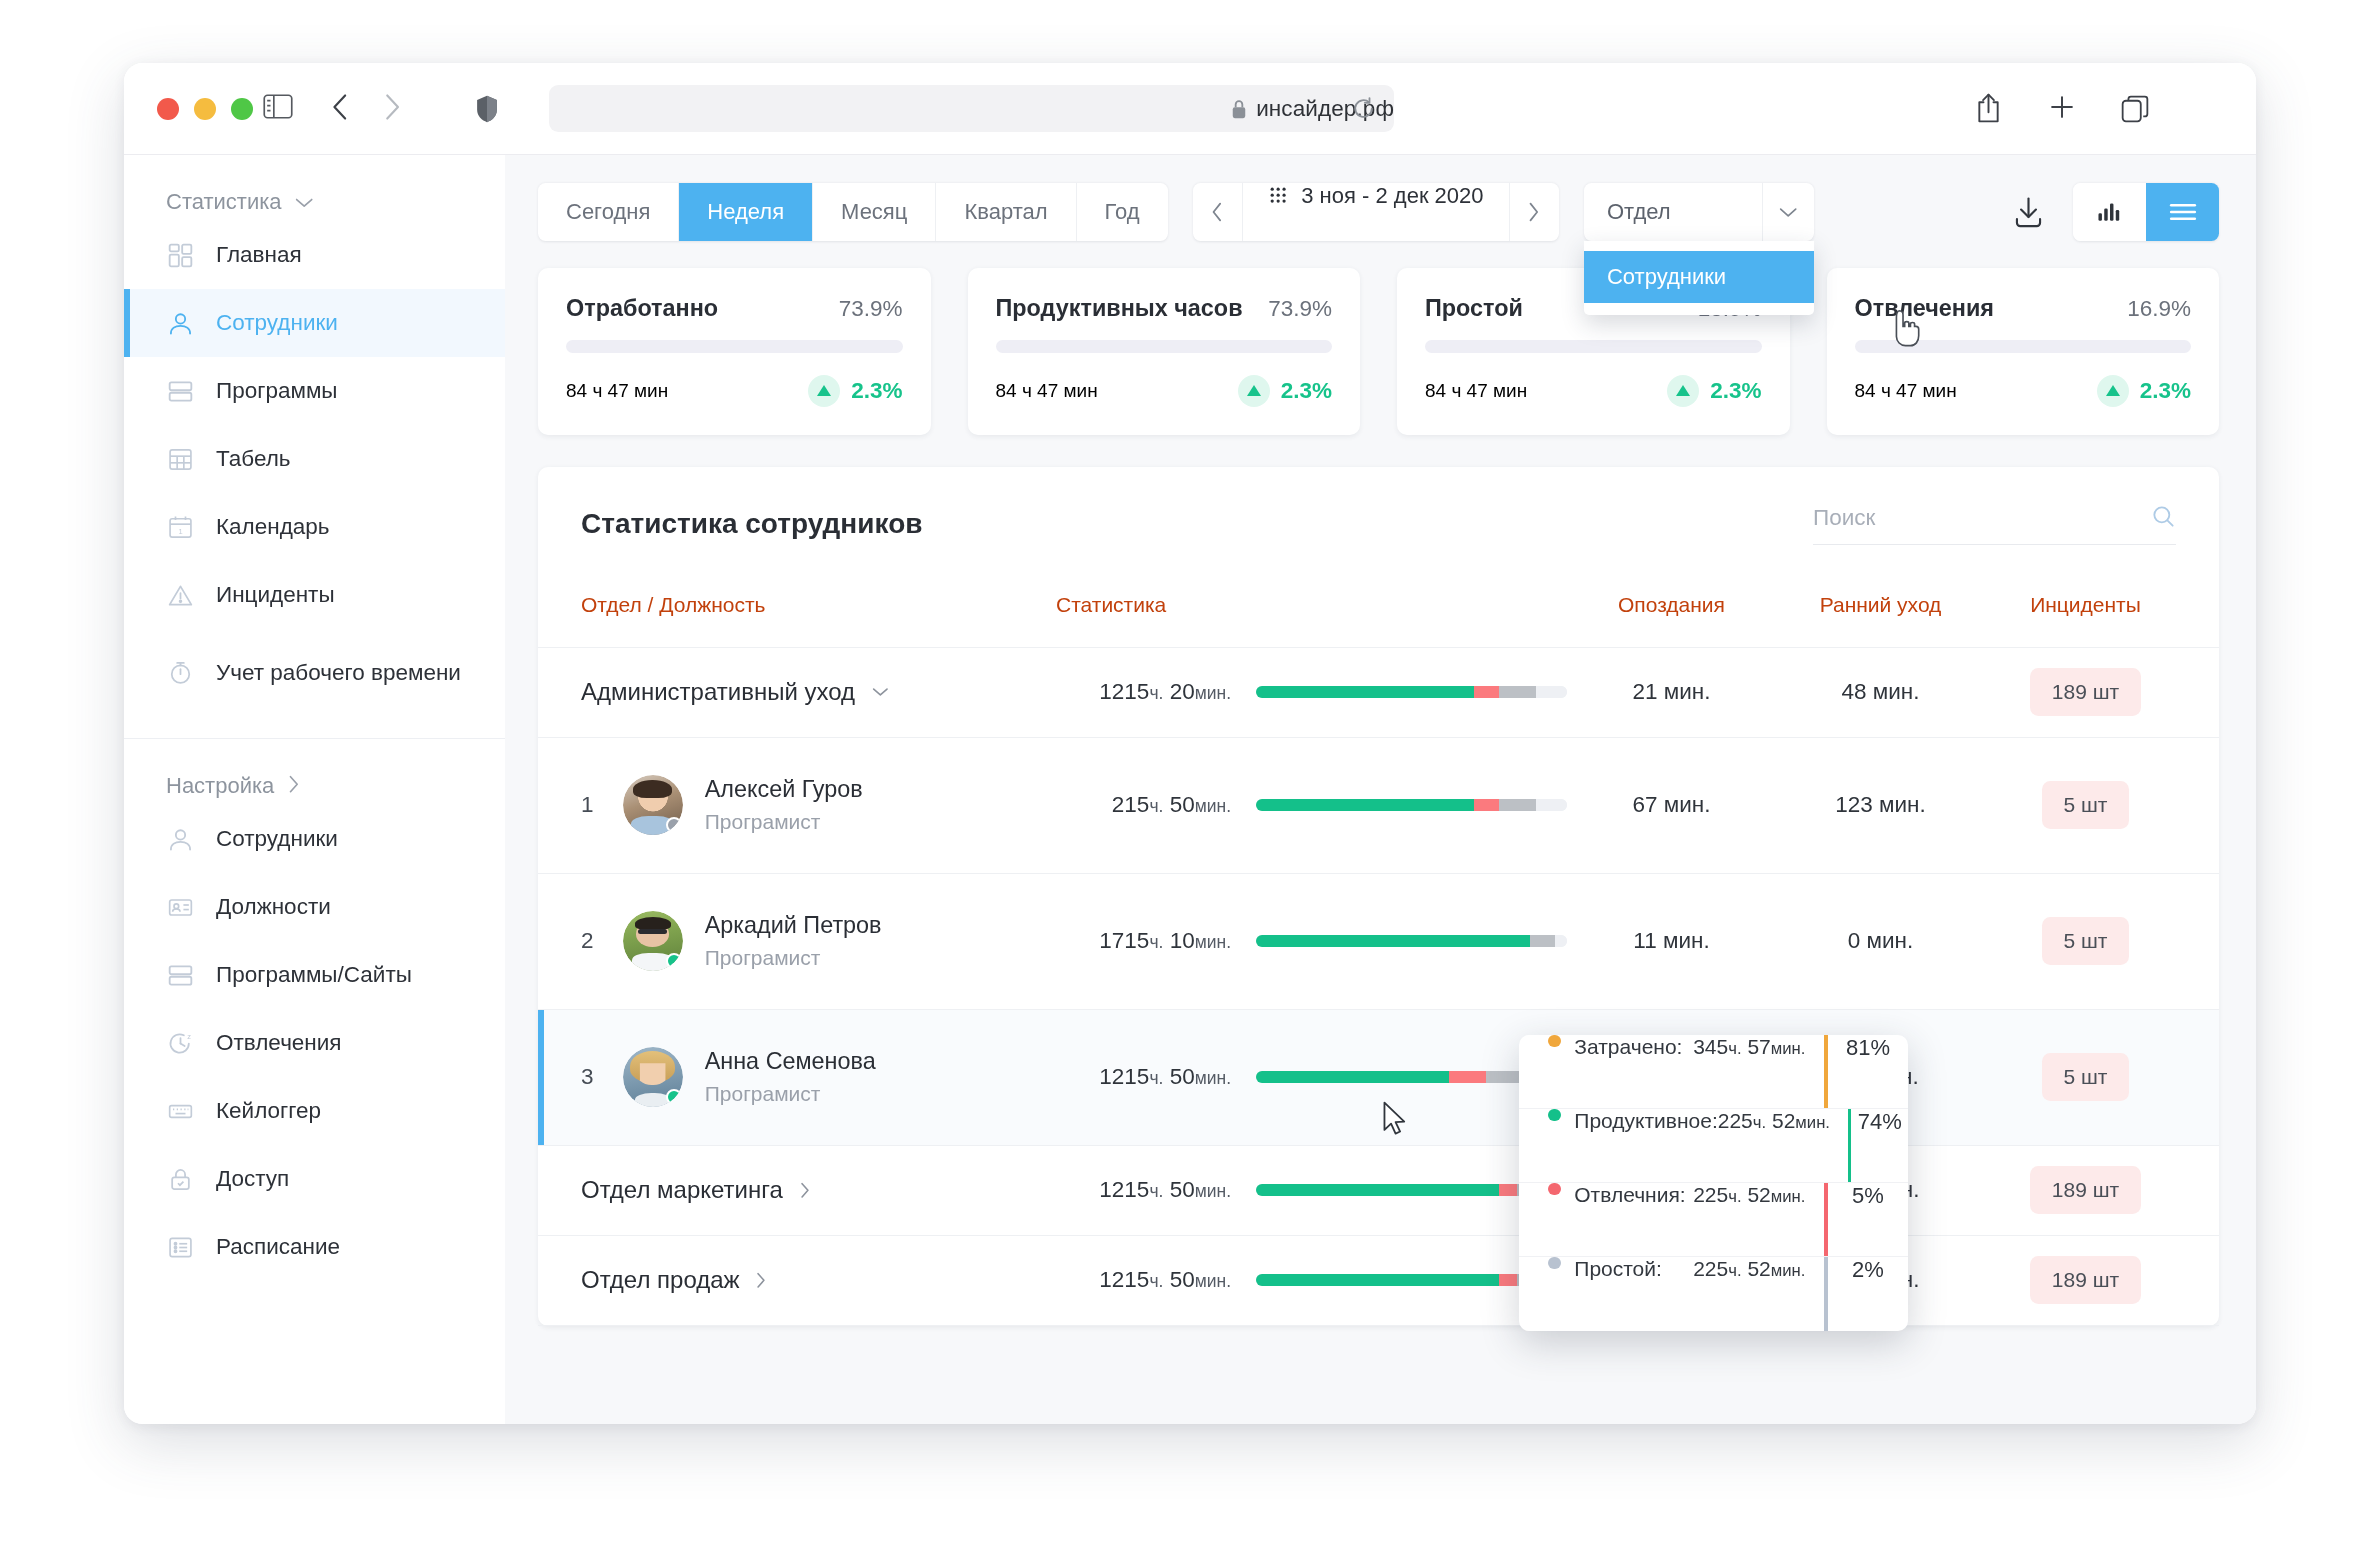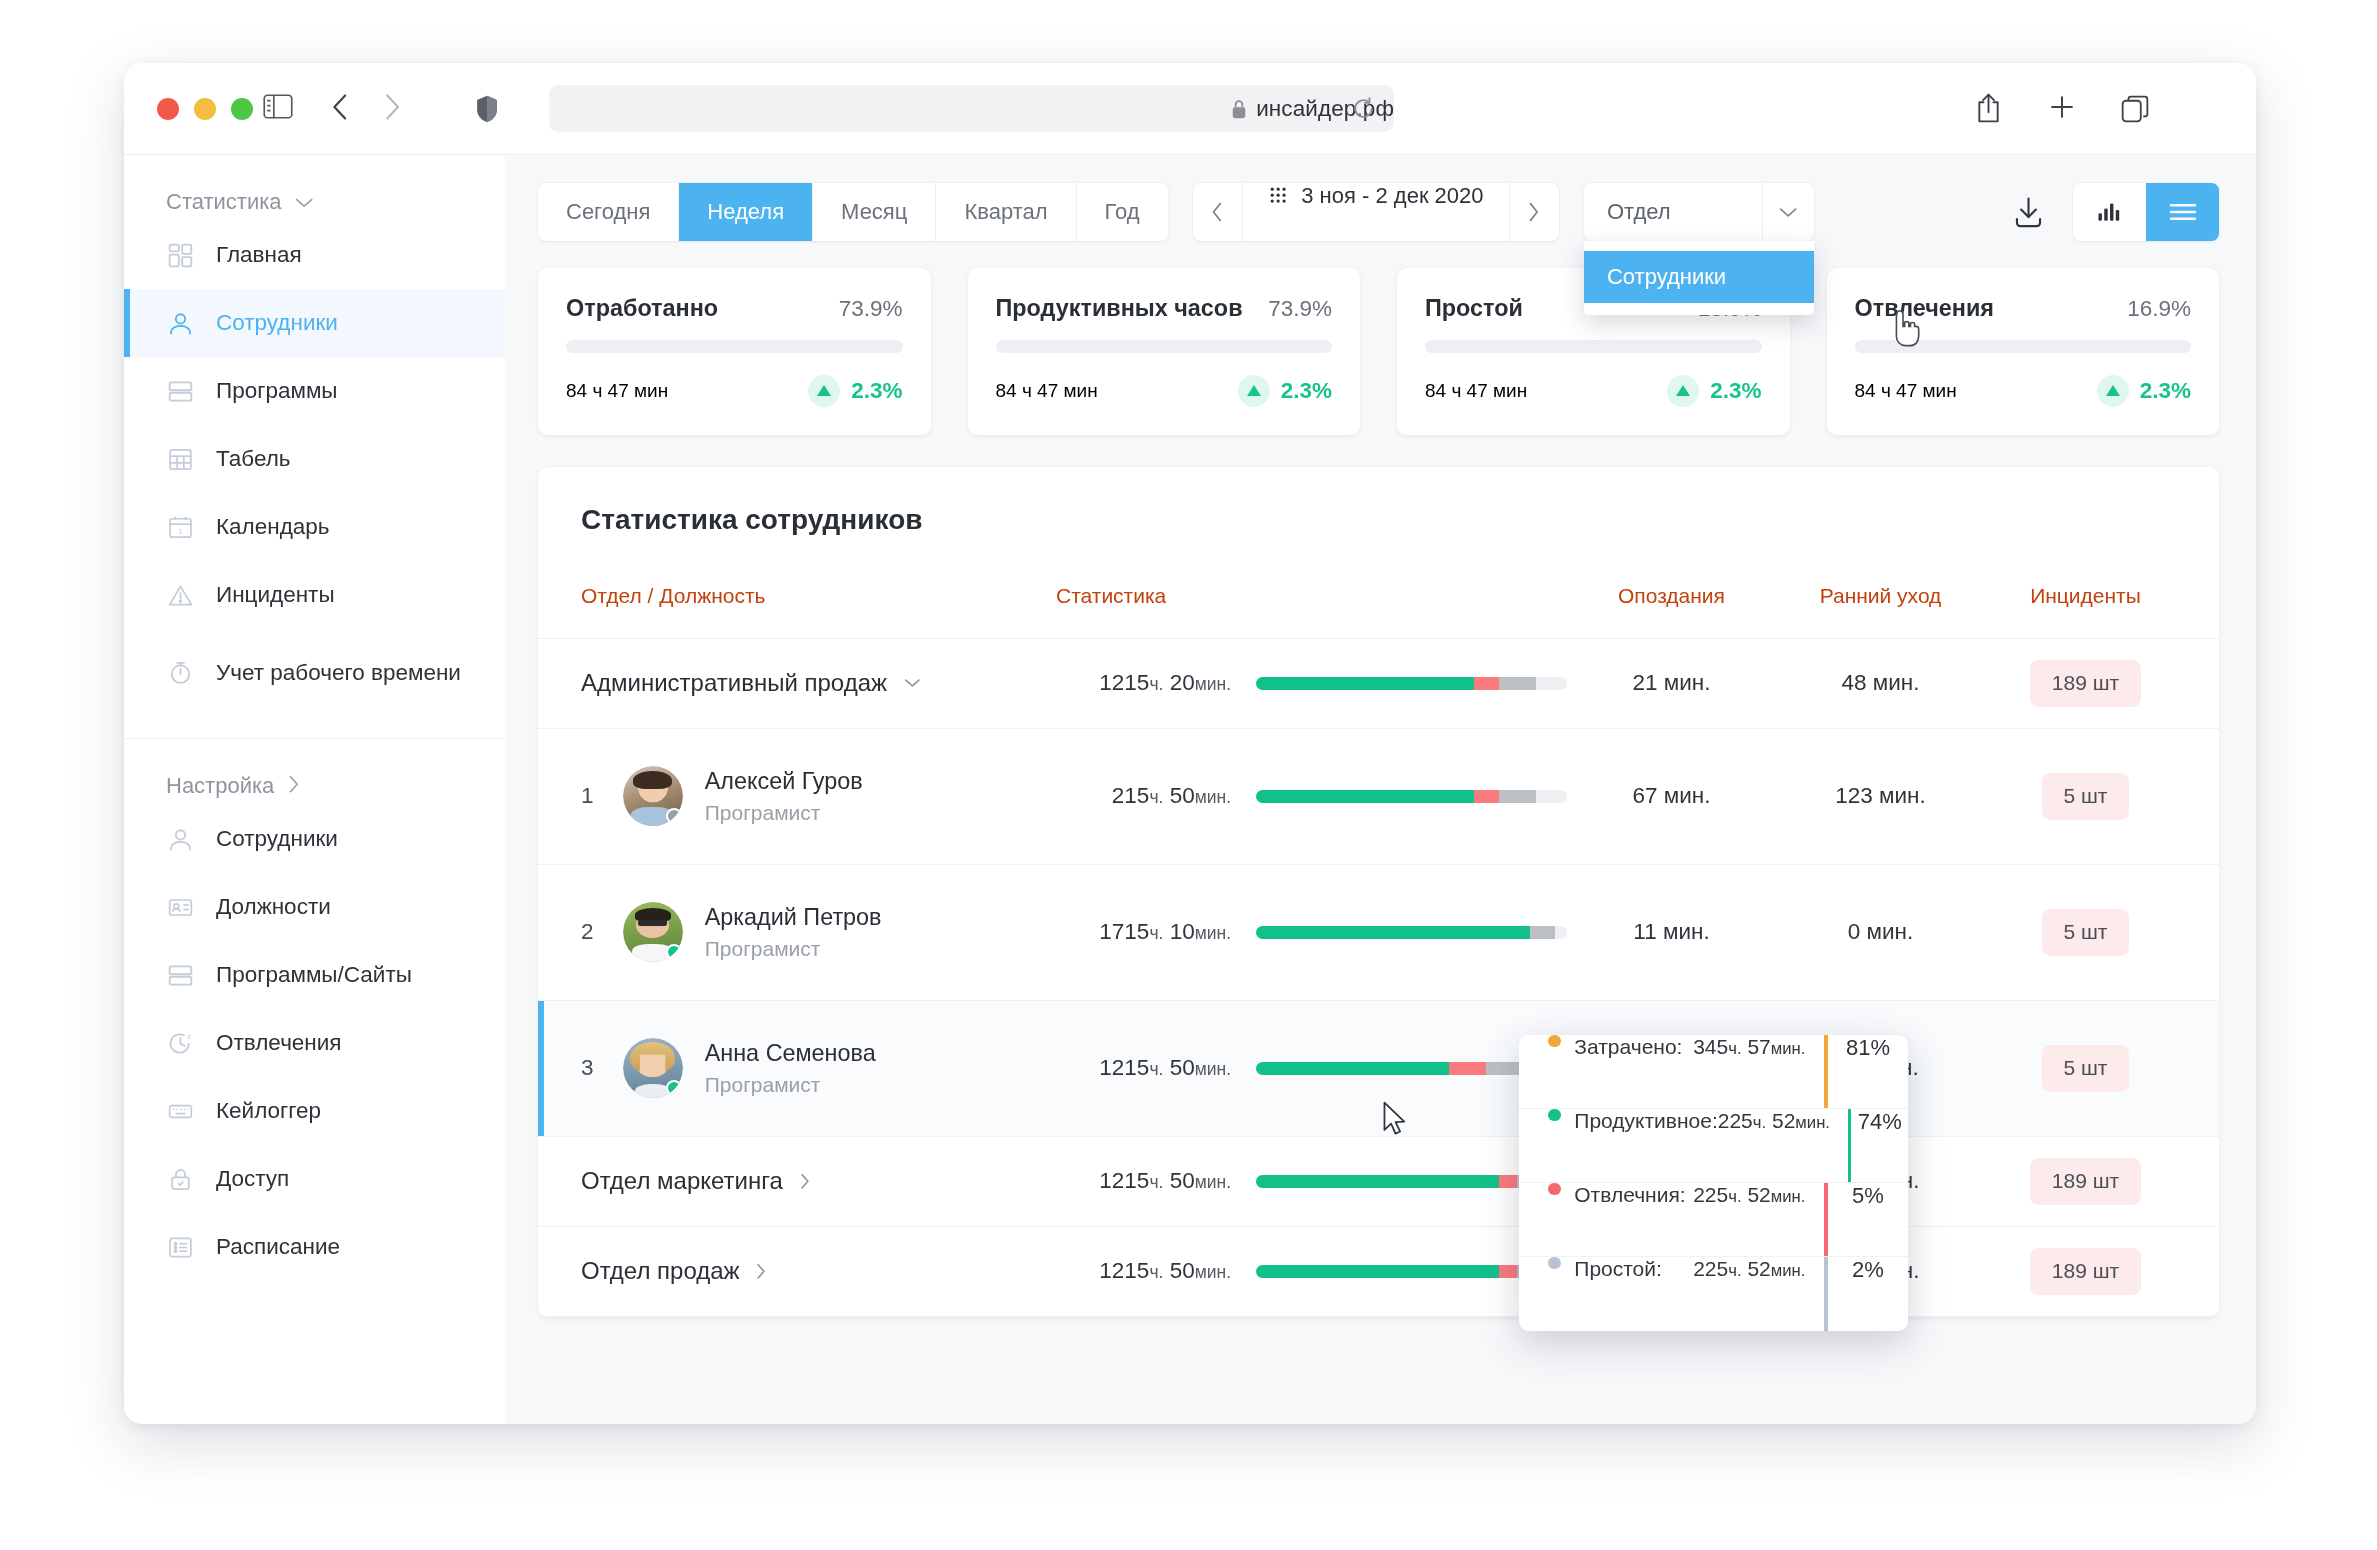--- a/index.html
+++ b/index.html
@@ -613,38 +613,47 @@
                   </span>
               <span>2.3%</span>
             </span>
           </div>
         </div>
       </div>
 
       <section class="panel">
         <div class="panel-head">
           <h2 class="panel-title">Статистика сотрудников</h2>
+          <div class="search">
+            <input type="text" placeholder="Поиск" style="">
+            <span class="mg">
+              <svg width="25" height="25" viewBox="0 0 30 30" fill="none" stroke="#aecbe6" stroke-width="2.2" stroke-linecap="round">
+                    <circle cx="13" cy="13" r="9"></circle>
+                    <line x1="19.6" y1="19.6" x2="26" y2="26"></line>
+                  </svg>
+            </span>
+          </div>
         </div>
 
         <table>
           <thead>
             <tr>
               <th class="c-name">Отдел / Должность</th>
               <th class="c-stat">Статистика</th>
               <th class="c-late">Опоздания</th>
               <th class="c-early">Ранний уход</th>
               <th class="c-inc">Инциденты</th>
             </tr>
           </thead>
           <tbody>
 
             <tr class="dept">
               <td>
                 <div class="dept-name">
-                  <span>Административный продаж</span>
+                  <span>Административный уход</span>
                   <span class="cv">
                     <svg width="16.7" height="10" viewBox="0 0 20 12" fill="none" stroke="currentColor" stroke-width="1.9" stroke-linecap="round" stroke-linejoin="round">
                           <polyline points="2,2.5 10,9.5 18,2.5"></polyline>
                         </svg>
                   </span>
                 </div>
               </td>
               <td>
                 <div class="stat-cell">
                   <span class="stat-time">

